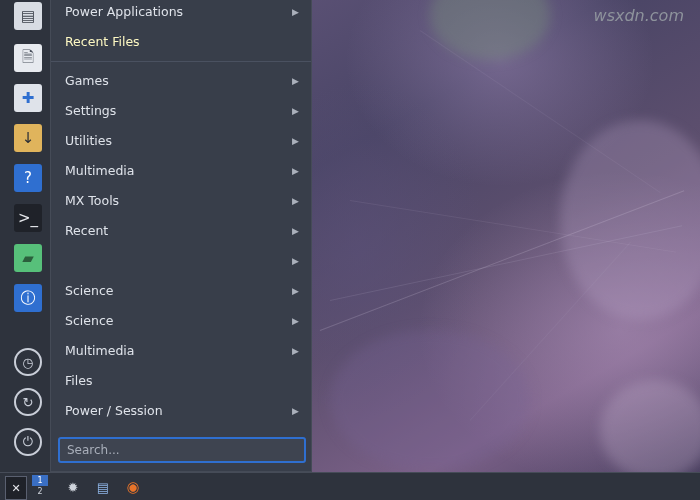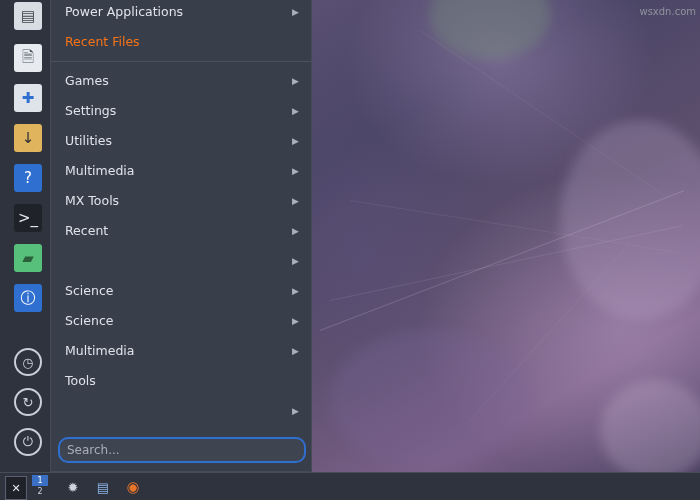--- a/index.html
+++ b/index.html
@@ -86,21 +86,21 @@
     height: 30px;
     line-height: 30px;
     padding-left: 14px;
     padding-right: 22px;
     white-space: nowrap;
     overflow: hidden;
     color: #dfe3ea;
     box-sizing: border-box;
   }
   .menu-item.dim {
-    color: #f97316;
+    color: #fef9c3;
   }
   .menu-item .arrow {
     position: absolute;
     right: 12px;
     top: 0;
     height: 30px;
     line-height: 30px;
     font-size: 9px;
     color: #aab0bb;
   }
@@ -116,21 +116,21 @@
     width: 248px;
     height: 26px;
   }
   #search-input {
     width: 100%;
     height: 100%;
     box-sizing: border-box;
     background: #3e4characters;
     background: #3e4450;
     border: 2px solid #2f6fd0;
-    border-radius: 10px;
+    border-radius: 3px;
     color: #c9cfd8;
     font-size: 12px;
     font-family: "DejaVu Sans", "Liberation Sans", sans-serif;
     padding: 0 7px;
     outline: none;
   }
   #search-input::placeholder {
     color: #a9afba;
   }
 
@@ -167,25 +167,26 @@
   #workspace-switcher .ws {
     height: 11px;
     line-height: 11px;
   }
   #workspace-switcher .ws.active {
     background: #3a6fc4;
     color: #ffffff;
   }
   #watermark {
     position: absolute;
-    right: 4px;
+    right: 16px;
     top: 6px;
-    font-size: 10px;
+    font-size: 16px;
     color: #8e939c;
     font-family: "DejaVu Sans", "Liberation Sans", sans-serif;
+    font-style: italic;
   }
 </style>
 </head>
 <body>
 
 <div id="screen">
 
   <div id="wallpaper">
     <div class="blob" style="left:430px;top:-30px;width:120px;height:90px;background:rgba(120,150,120,0.35);"></div>
     <div class="blob" style="left:560px;top:120px;width:160px;height:200px;background:rgba(190,170,205,0.28);"></div>
@@ -242,22 +243,22 @@
         <div class="menu-item"><span>Games</span><span class="arrow">▶</span></div>
         <div class="menu-item"><span>Settings</span><span class="arrow">▶</span></div>
         <div class="menu-item"><span>Utilities</span><span class="arrow">▶</span></div>
         <div class="menu-item"><span>Multimedia</span><span class="arrow">▶</span></div>
         <div class="menu-item"><span>MX Tools</span><span class="arrow">▶</span></div>
         <div class="menu-item"><span>Recent</span><span class="arrow">▶</span></div>
         <div class="menu-item"><span class="arrow">▶</span></div>
         <div class="menu-item"><span>Science</span><span class="arrow">▶</span></div>
         <div class="menu-item"><span>Science</span><span class="arrow">▶</span></div>
         <div class="menu-item"><span>Multimedia</span><span class="arrow">▶</span></div>
-        <div class="menu-item"><span>Tools</span></div>
-        <div class="menu-item"><span class="arrow">▶</span></div>
+        <div class="menu-item"><span>Files</span></div>
+        <div class="menu-item"><span>Power / Session</span><span class="arrow">▶</span></div>
       </div>
     <div id="search-wrap">
       <input id="search-input" type="text" placeholder="Search..." style="">
     </div>
   </div>
 
   <div id="taskbar">
     <div class="tb-item" id="tb-menu-button" style="left:5px;width:20px;background:#1f2229;border:1px solid #5a6070;">
       <span style="color:#e6e8ec;font-size:11px;">✕</span>
     </div>

